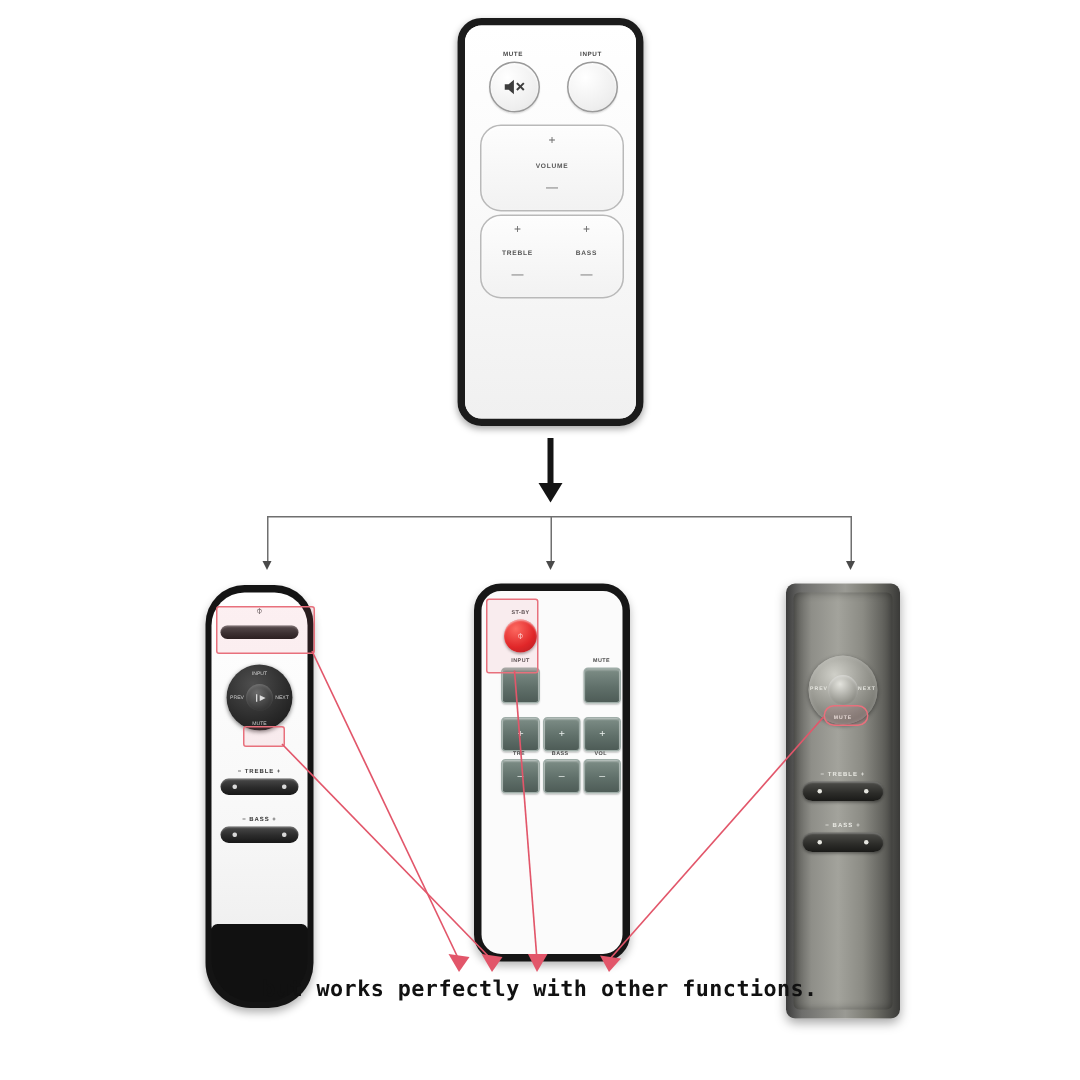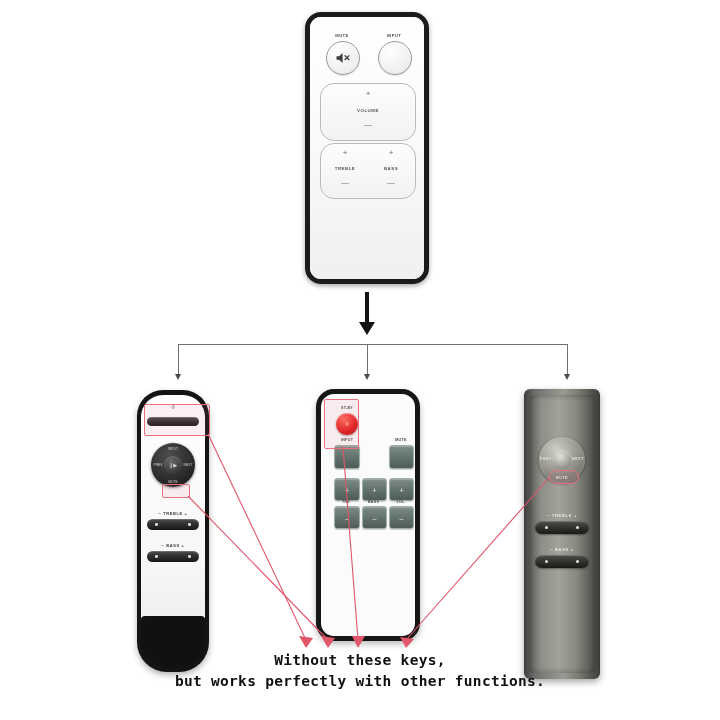--- a/index.html
+++ b/index.html
@@ -343,17 +343,16 @@
     </g>
     <g fill="#e2566a">
       <polygon points="306,648 299,636 313,638"></polygon>
       <polygon points="328,648 321,636 335,638"></polygon>
       <polygon points="358,648 352,636 365,636"></polygon>
       <polygon points="406,648 400,637 414,639"></polygon>
     </g>
   </svg>
 
   <div id="caption">
-    <div>Without these keys,</div>
     <div>but works perfectly with other functions.</div>
   </div>
 
 </div>
 
 </body></html>

